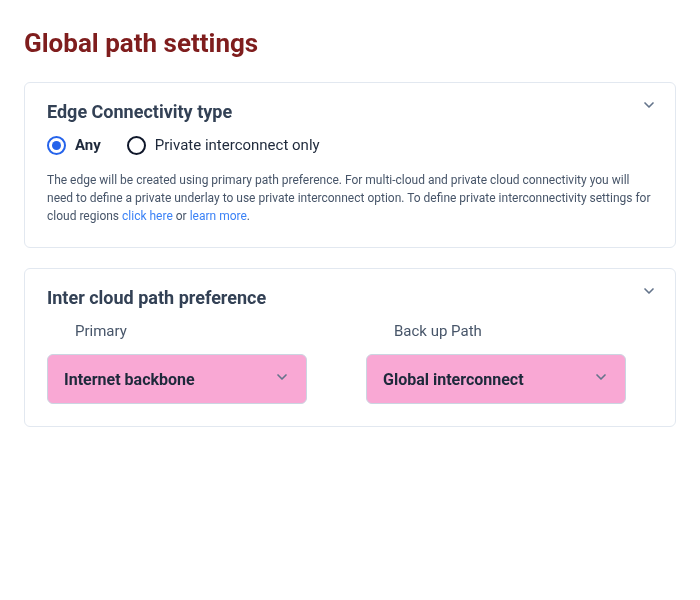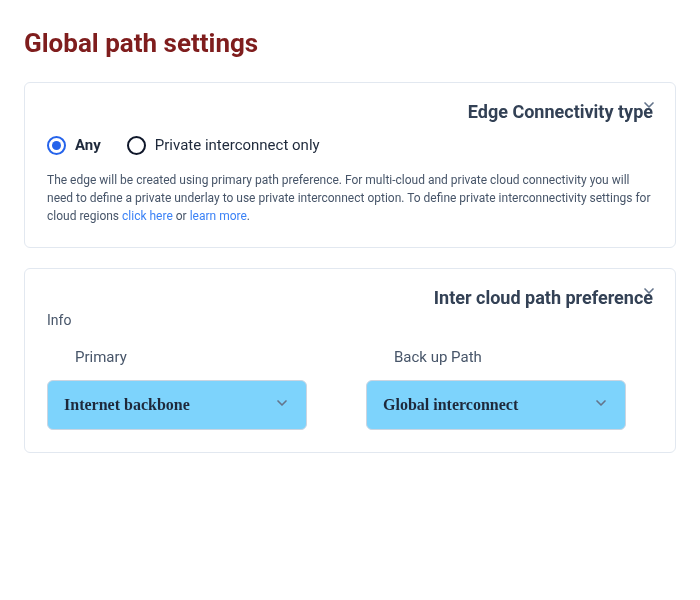--- a/index.html
+++ b/index.html
@@ -32,21 +32,20 @@
       top: 14px;
       right: 18px;
       color: #64748b;
       cursor: pointer;
     }
     .card-title {
       font-size: 18px;
       font-weight: 700;
       color: #334155;
       margin-bottom: 14px;
-      text-align: right;
     }
     .card-subtext {
       font-size: 14px;
       color: #475569;
       margin-top: -10px;
       margin-bottom: 20px;
     }
     .radio-group {
       display: flex;
       gap: 26px;
@@ -106,28 +105,27 @@
     .select-label {
       font-size: 15px;
       color: #475569;
       margin-bottom: 14px;
       margin-left: 28px;
     }
     .select-box {
       display: flex;
       align-items: center;
       justify-content: space-between;
-      background: #7dd3fc;
+      background: #f9a8d4;
       border: 1px solid #cbd5e1;
       border-radius: 6px;
       height: 50px;
       padding: 0 16px;
       cursor: pointer;
       max-width: 260px;
-      font-family: Liberation Serif, serif;
     }
     .select-value {
       font-size: 16px;
       font-weight: 700;
       color: #1e293b;
     }
     .chevron-icon {
       color: #64748b;
       flex-shrink: 0;
     }
@@ -163,21 +161,20 @@
   </p>
 </div>
 
 <div class="card">
   <span class="card-chevron">
     <svg width="16" height="16" viewBox="0 0 24 24" fill="none" stroke="currentColor" stroke-width="2.5" stroke-linecap="round" stroke-linejoin="round">
         <polyline points="6 9 12 15 18 9"></polyline>
       </svg>
   </span>
   <h2 class="card-title">Inter cloud path preference</h2>
-  <div class="card-subtext">Info</div>
 
   <div class="select-row">
     <div class="select-col">
       <div class="select-label">Primary</div>
       <div class="select-box">
         <span class="select-value">Internet backbone</span>
         <span class="chevron-icon">
           <svg width="16" height="16" viewBox="0 0 24 24" fill="none" stroke="currentColor" stroke-width="2.5" stroke-linecap="round" stroke-linejoin="round">
               <polyline points="6 9 12 15 18 9"></polyline>
             </svg>

